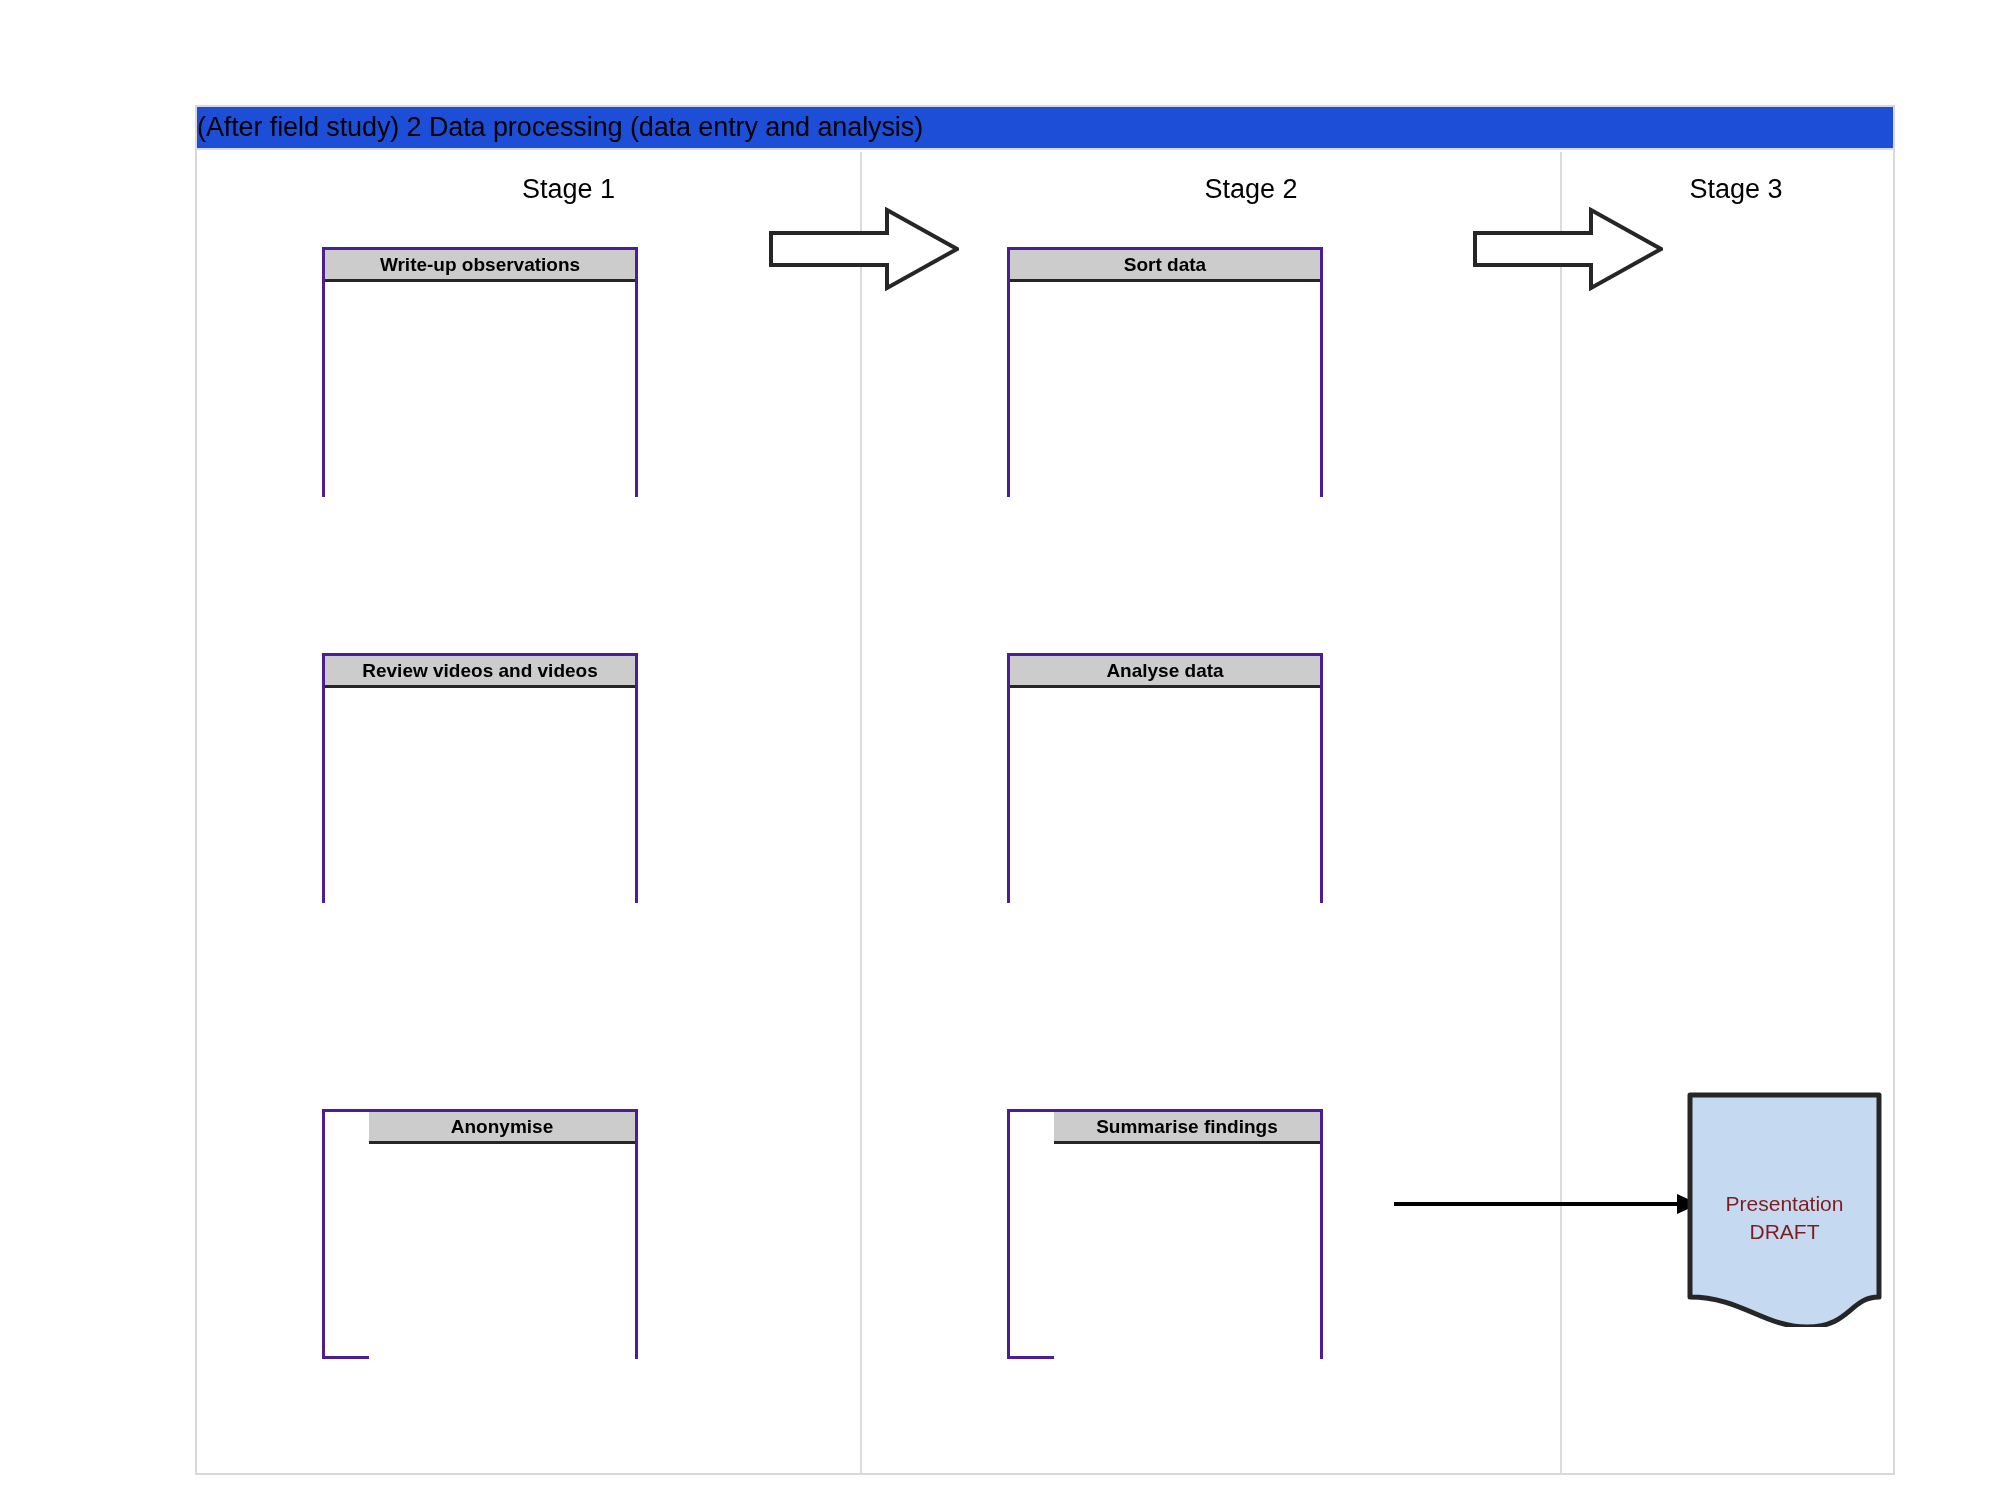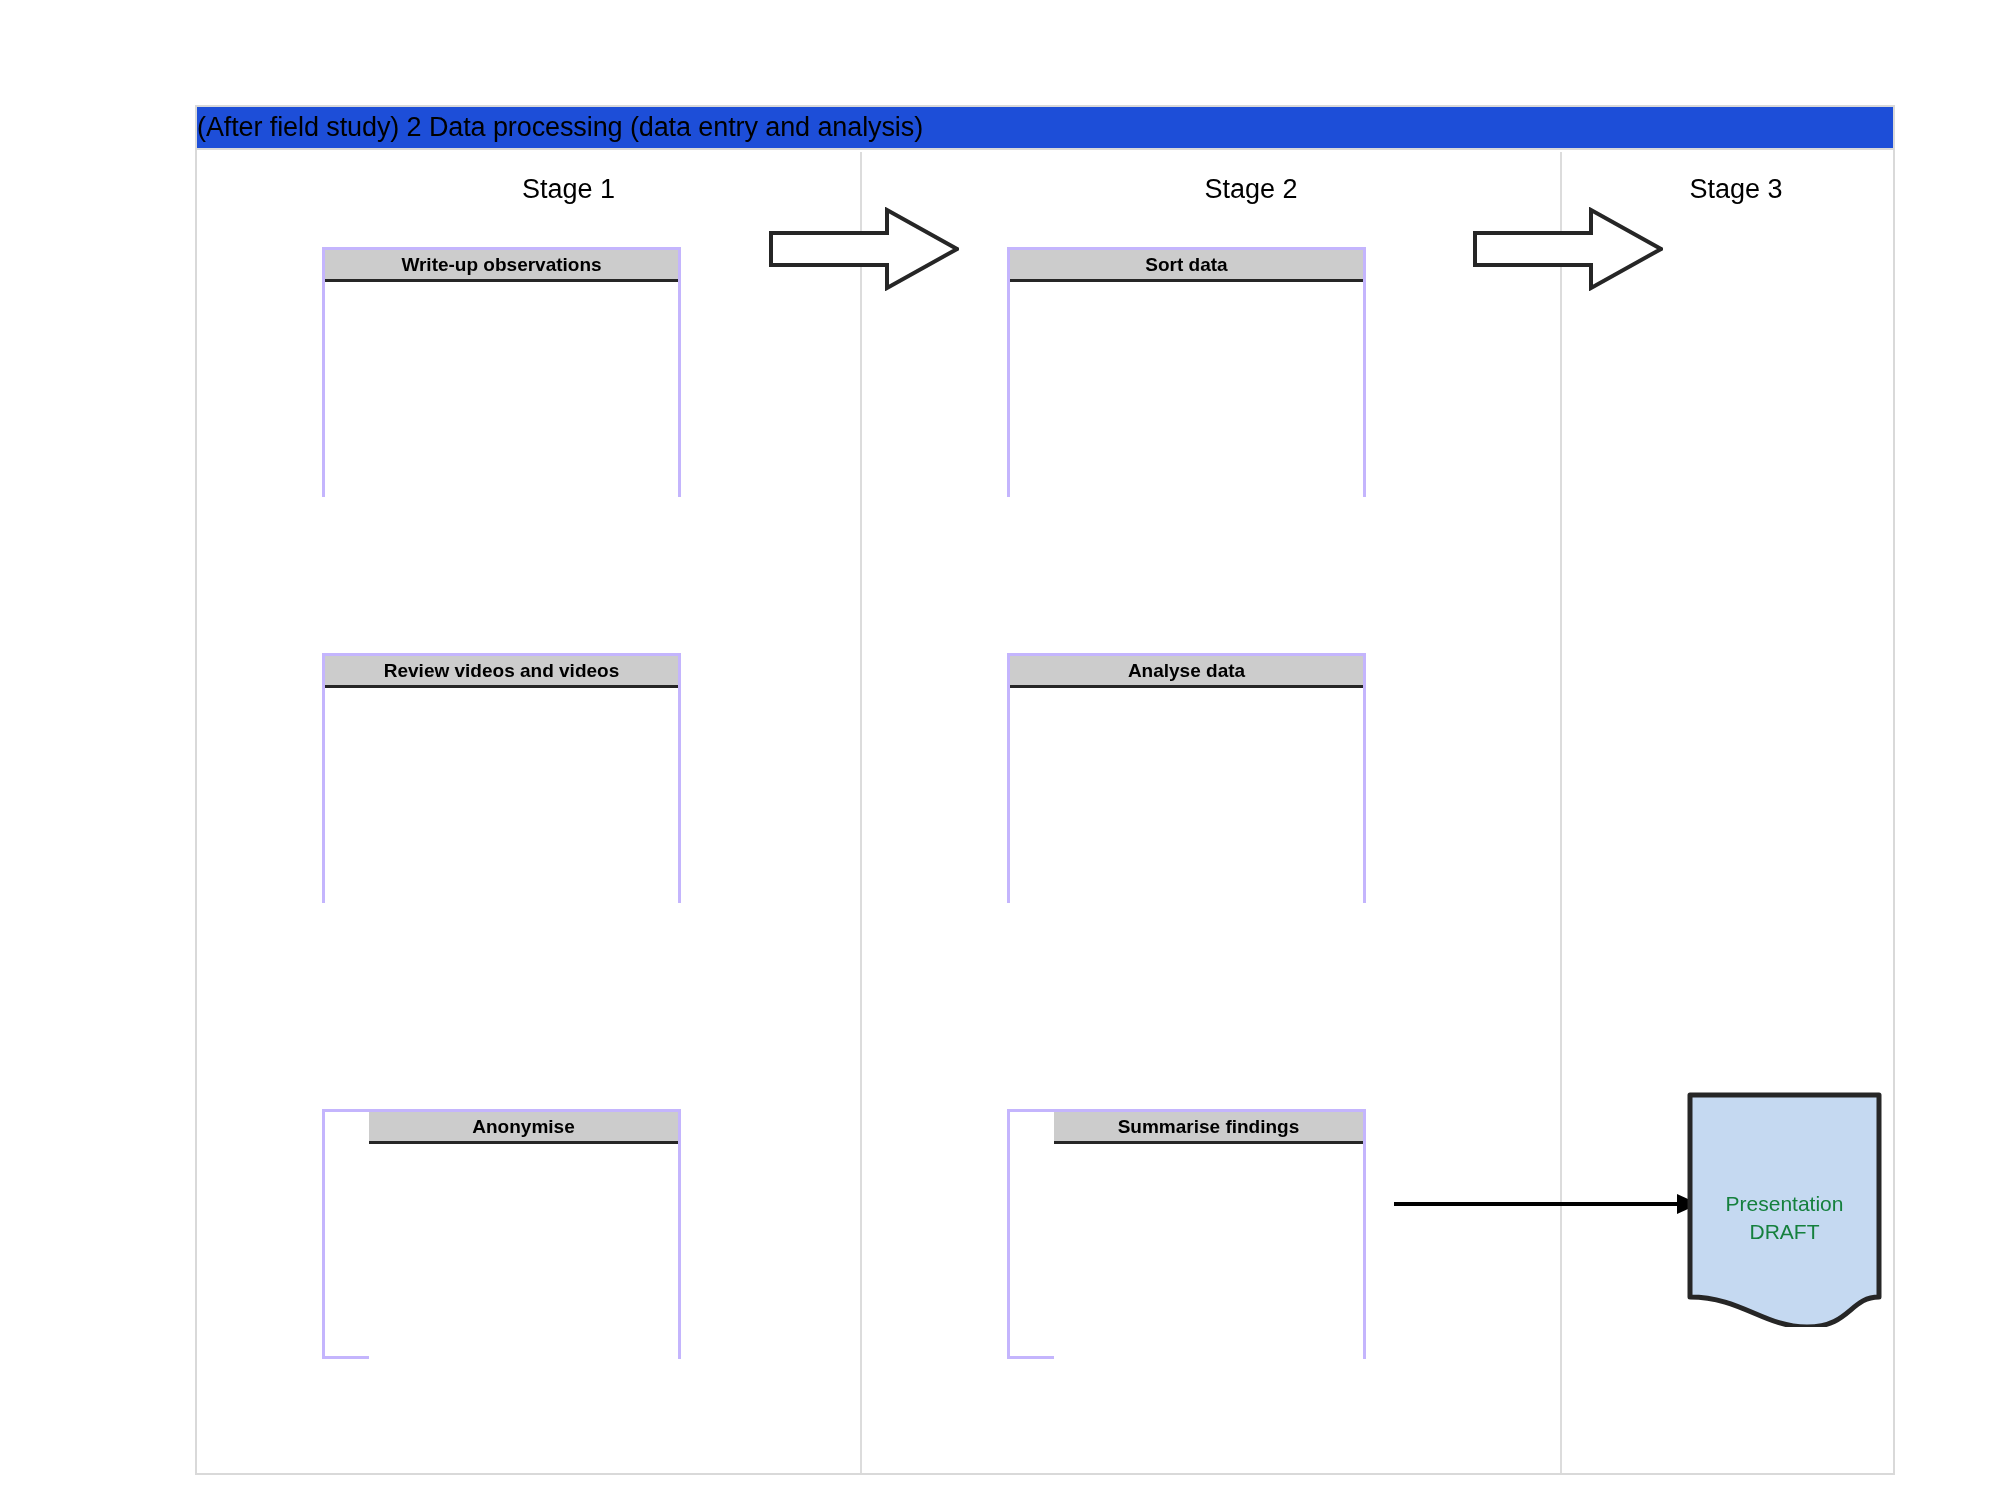--- a/index.html
+++ b/index.html
@@ -87,22 +87,22 @@
     height: 84px;
   }
   #block-arrow-1 { left: 572px; }
   #block-arrow-2 { left: 1276px; }
 
   
   .process-box {
     position: absolute;
     box-sizing: border-box;
     background: #ffffff;
-    border: 3px solid #c4b5fd;
-    width: 359px;
+    border: 3px solid #4c1d95;
+    width: 316px;
     height: 250px;
   }
   .process-box .box-header {
     height: 32px;
     background: #cccccc;
     border-bottom: 3px solid #262626;
     display: flex;
     align-items: center;
     justify-content: center;
     box-sizing: border-box;
@@ -144,21 +144,21 @@
     height: 235px;
   }
   #presentation-doc-label {
     position: absolute;
     left: 1490px;
     top: 1038px;
     width: 195px;
     text-align: center;
     font-size: 21px;
     line-height: 28px;
-    color: #15803d;
+    color: #7f1d1d;
     pointer-events: none;
   }
   #presentation-doc-label .doc-line {
     display: block;
   }
 </style>
 </head>
 <body>
 
 <div id="diagram-container">

